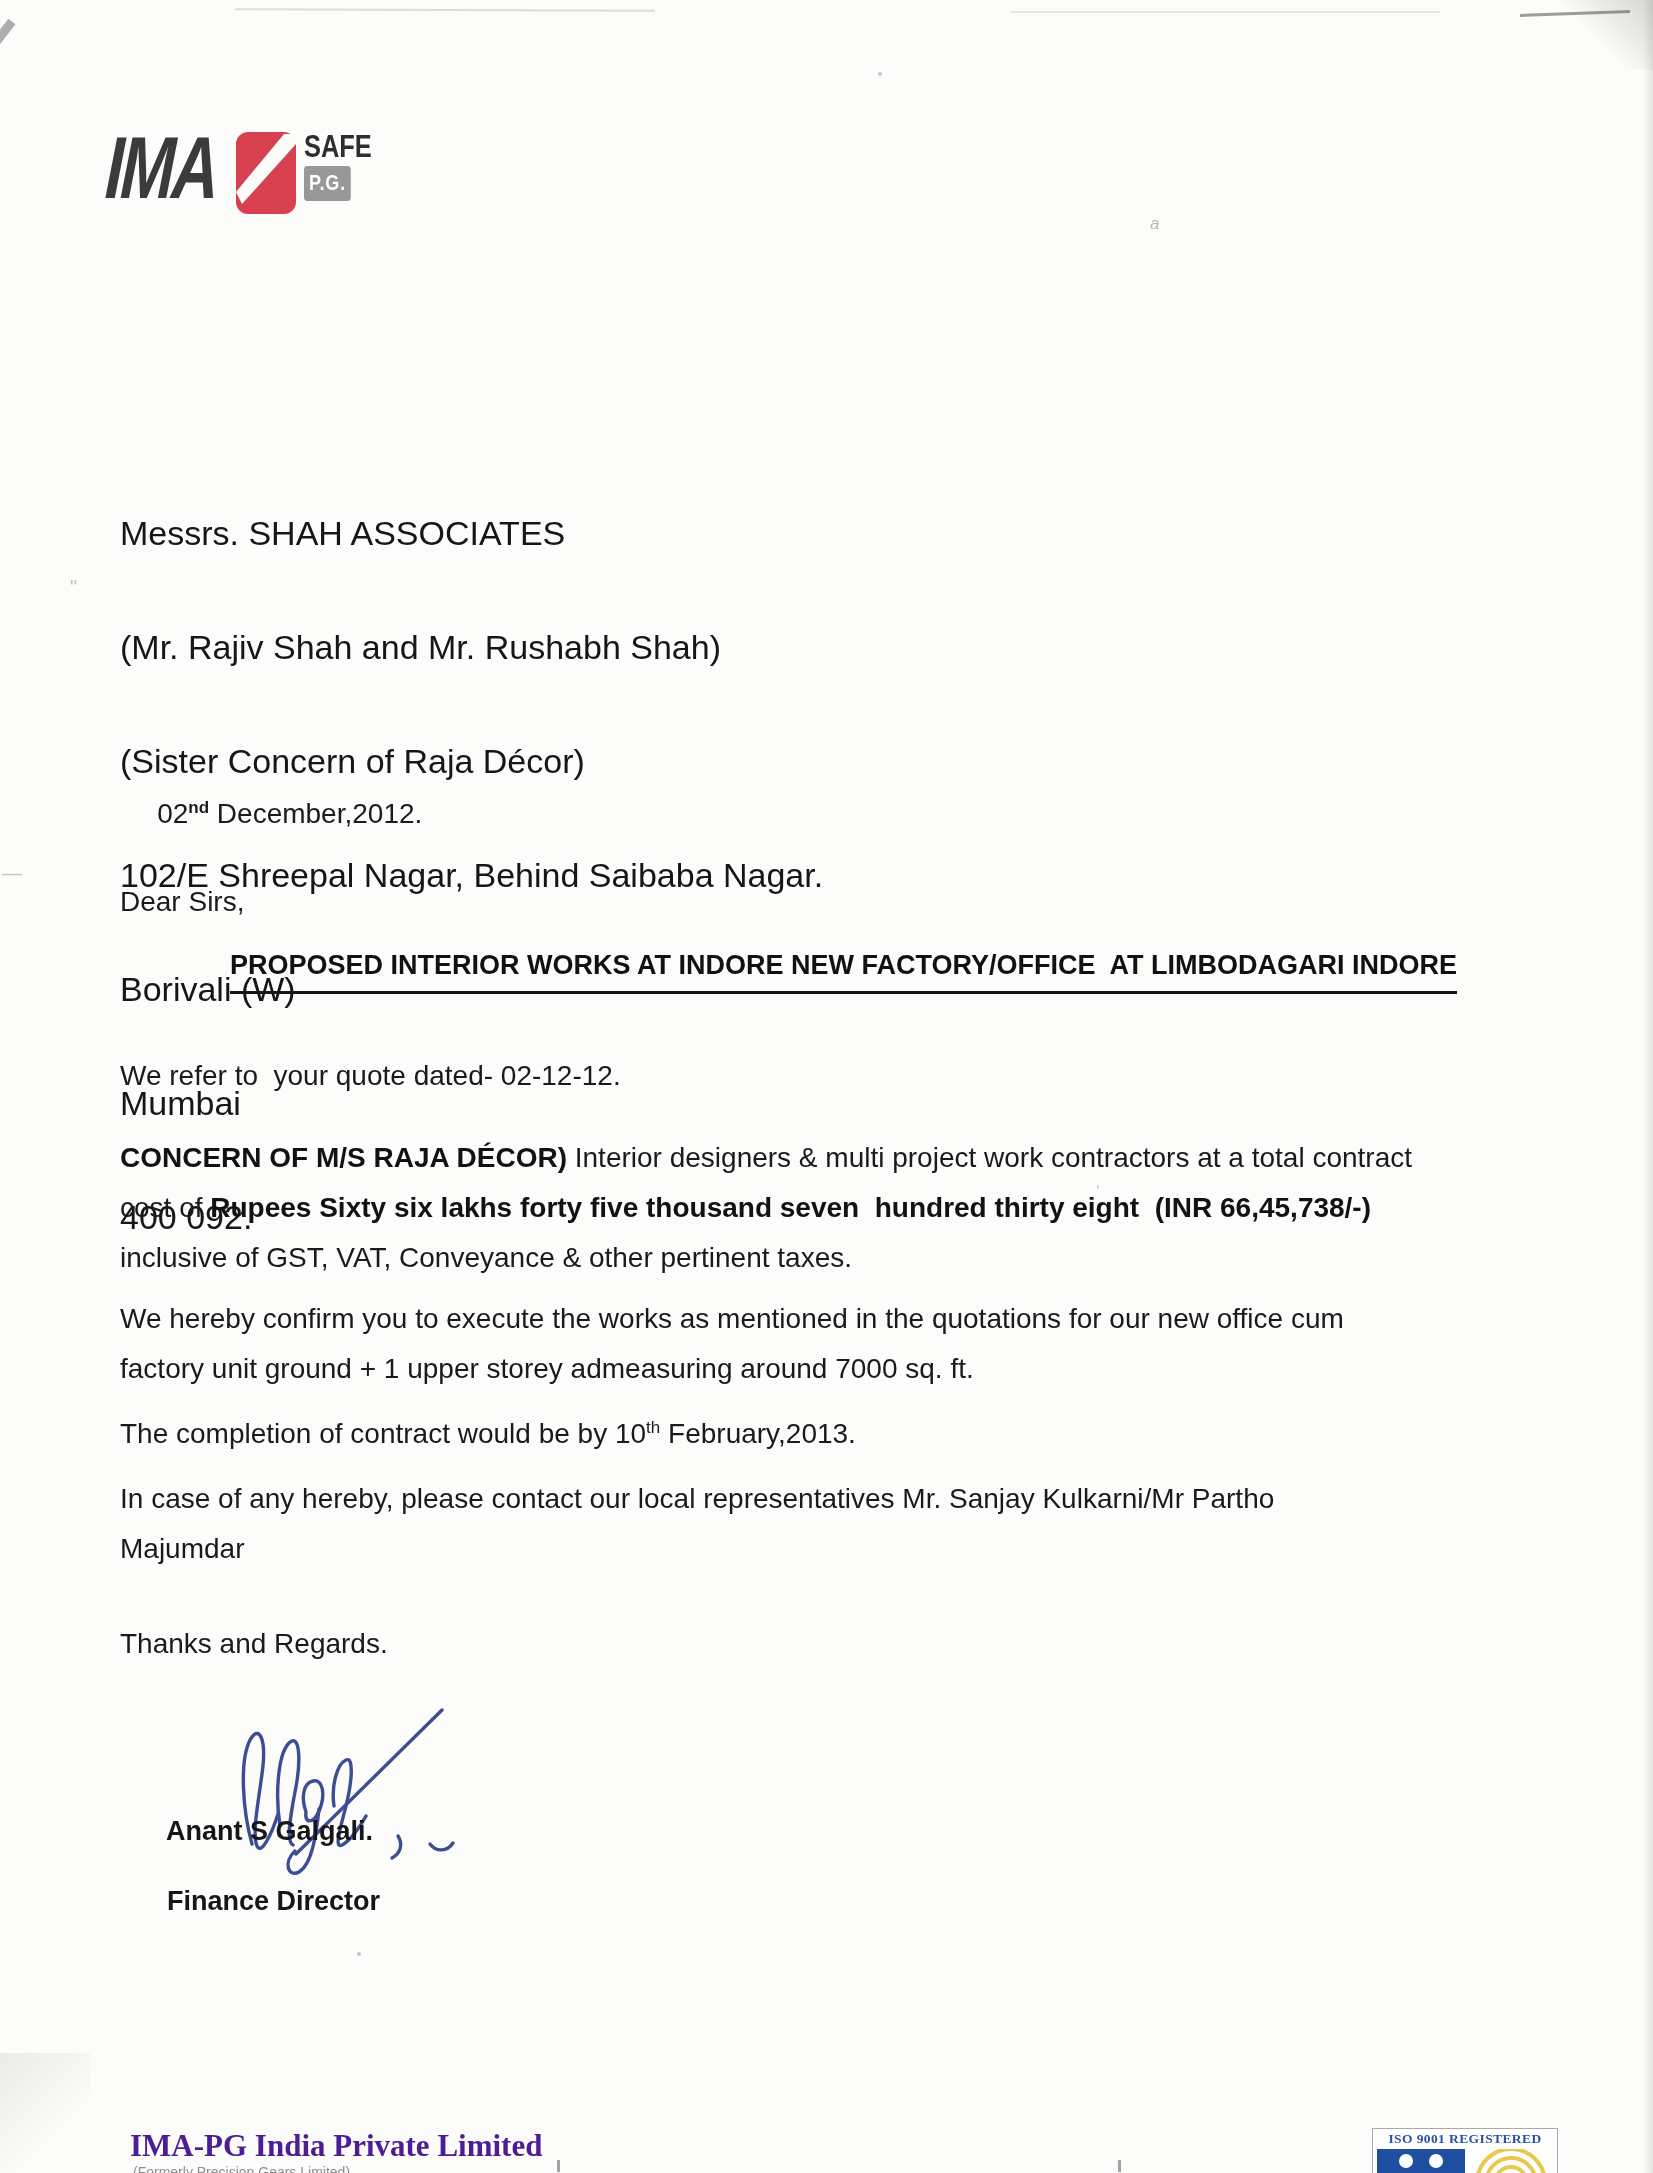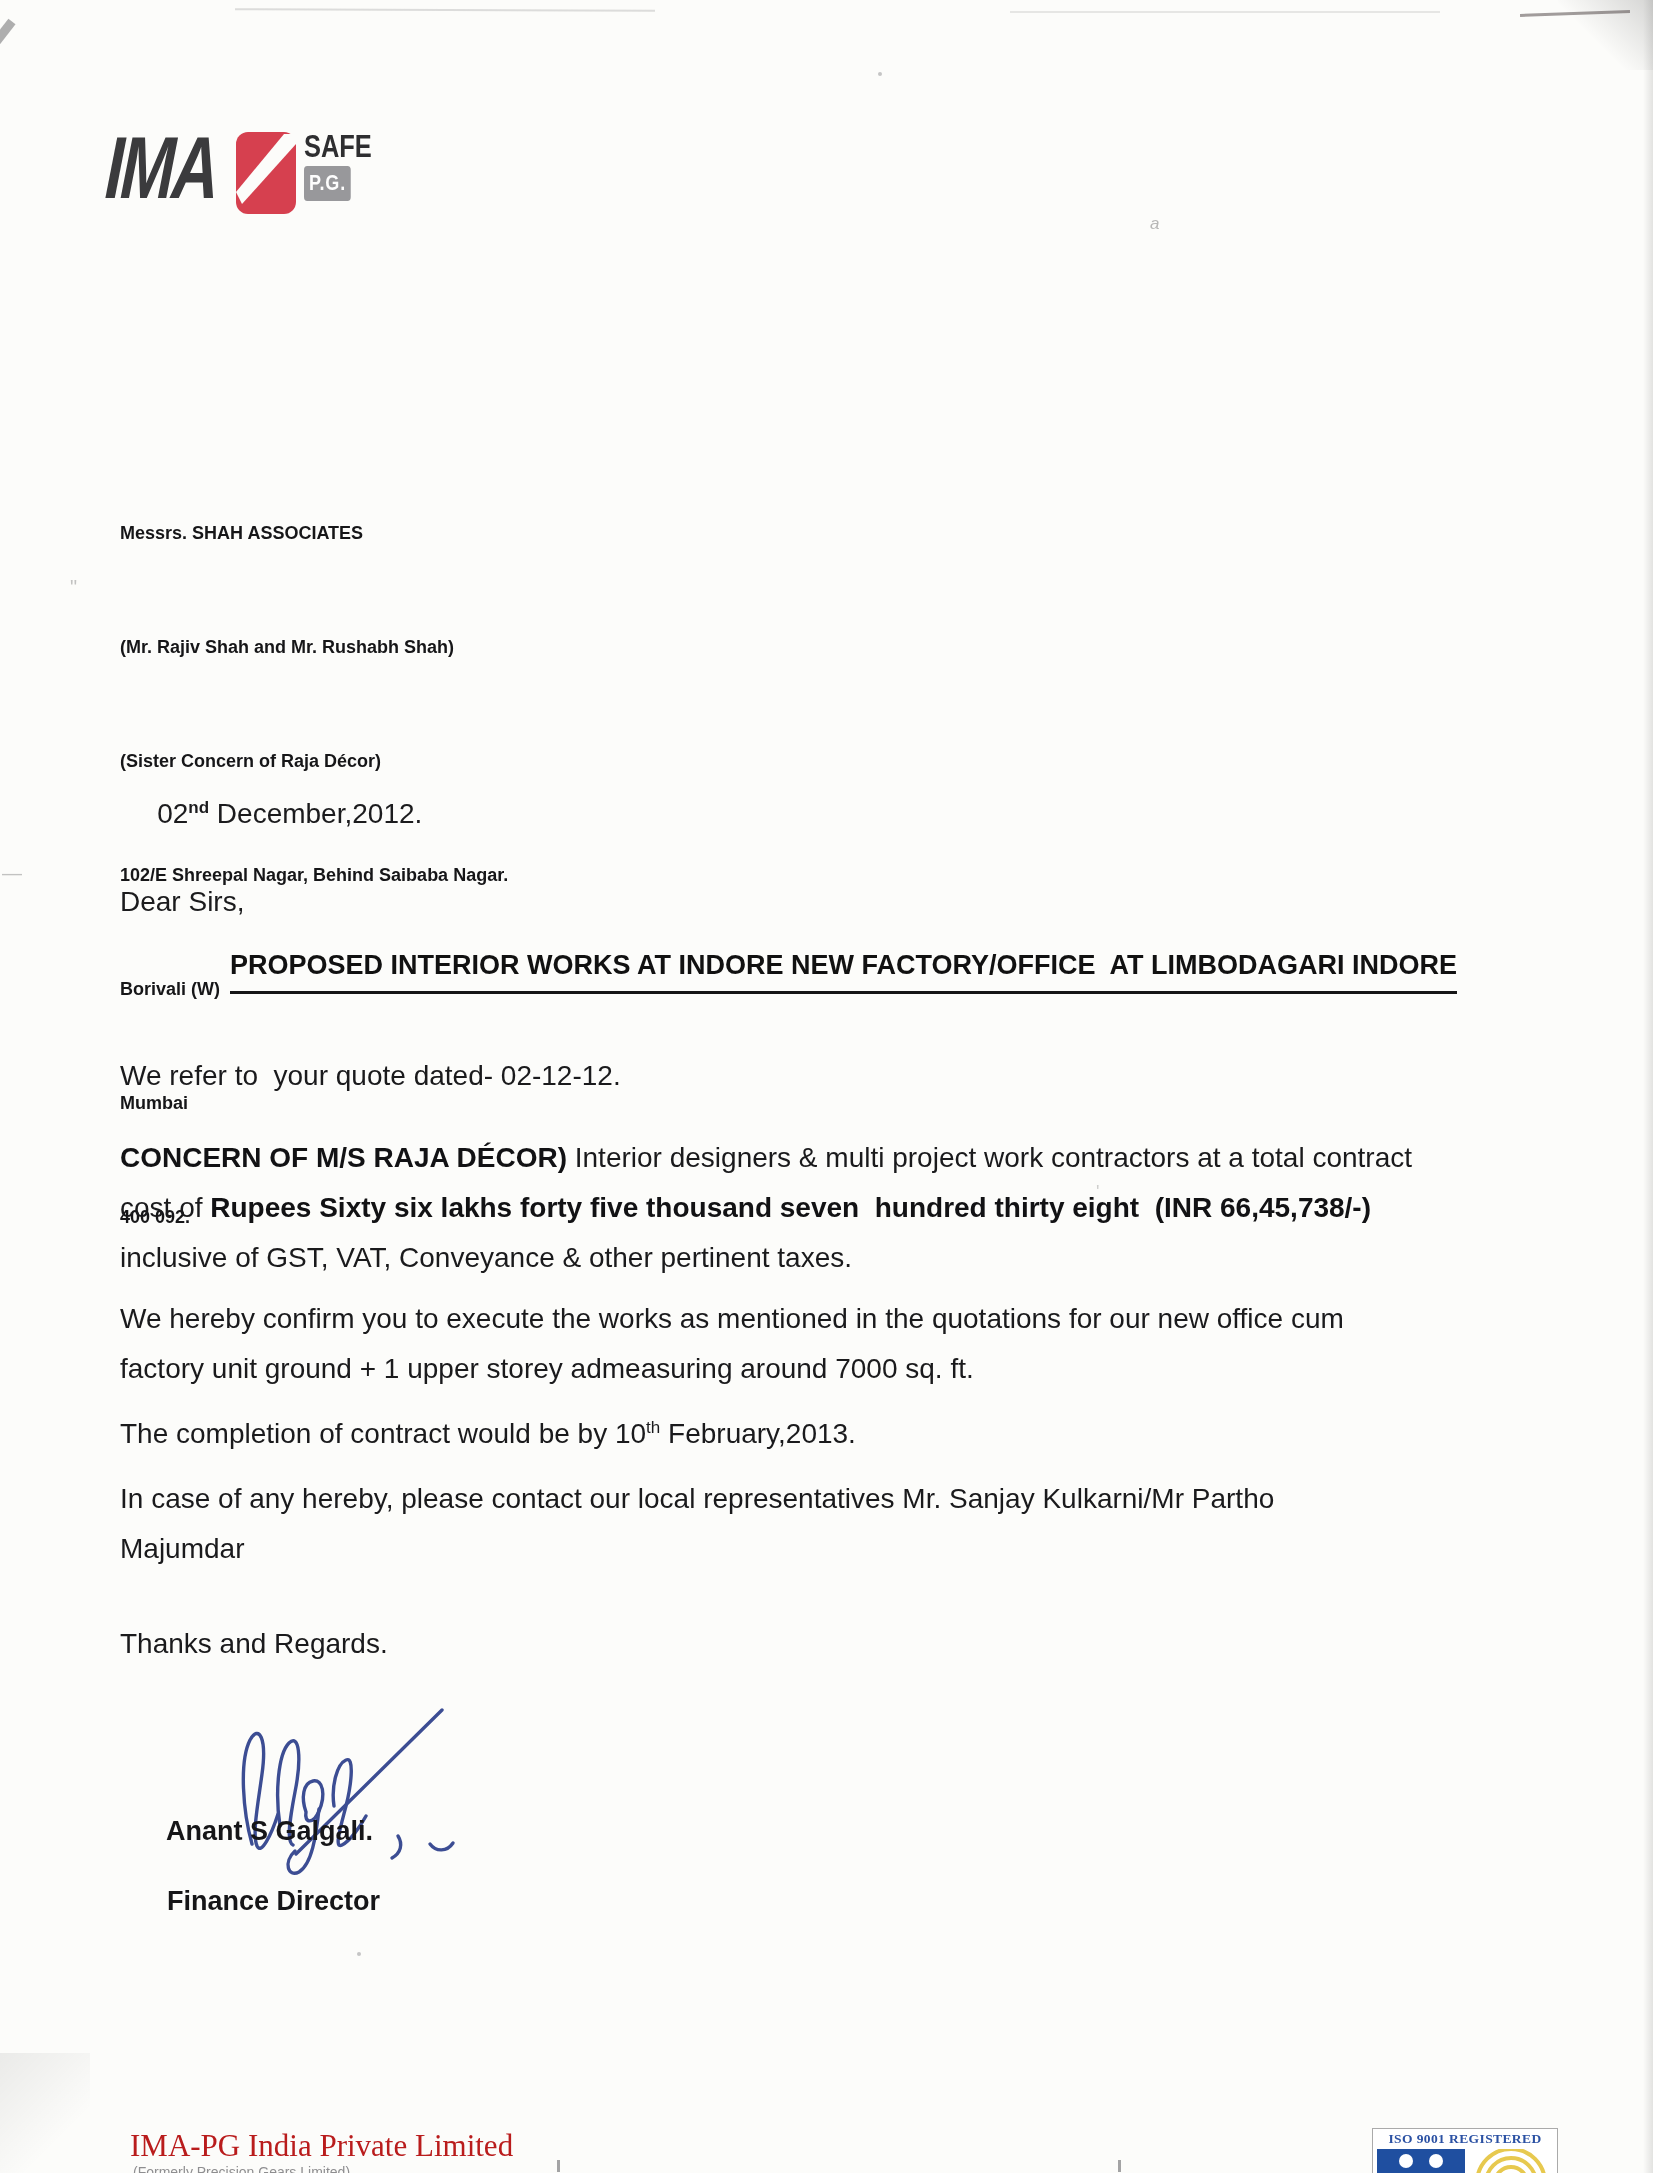--- a/index.html
+++ b/index.html
@@ -32,41 +32,41 @@
   .logo-pg{
     margin-top:4px;
     display:inline-block;
     background:#98989b;color:#fdfdfd;
     font-size:22px;font-weight:bold;
     padding:2px 6px 3px 6px;border-radius:4px;
     letter-spacing:1px;
   }
   
   .abs{position:absolute;white-space:pre-wrap;}
-  .addr{left:120px;top:438px;font-size:18px;font-weight:bold;line-height:38px;color:#161618;}
+  .addr{left:120px;top:438px;font-size:34px;font-weight:normal;line-height:38px;color:#161618;}
   .dateline{left:126px;top:766px;font-size:28px;}
   .dateline sup{font-size:17px;font-weight:bold;}
   .salutation{left:120px;top:886px;font-size:28px;}
   .subject{
     left:230px;top:950px;
     font-size:27px;font-weight:bold;color:#111;
     border-bottom:3px solid #161616;
     padding-bottom:10px;
   }
   .body-line{left:120px;font-size:28px;color:#1a1a1c;}
   .body-line b{font-weight:bold;color:#121214;}
   .body-line sup{font-size:17px;}
   .sig-name{left:166px;top:1816px;font-size:27px;font-weight:bold;color:#161618;}
   .sig-title{left:167px;top:1886px;font-size:27px;font-weight:bold;color:#161618;}
   .signature-svg{position:absolute;left:200px;top:1694px;opacity:.92;}
   
   .footer-company{
     left:130px;top:2128px;
     font-family:"Liberation Serif",serif;
-    font-size:31px;font-weight:normal;color:#b91c1c;
+    font-size:31px;font-weight:bold;color:#4c1d95;
     letter-spacing:0;
   }
   .footer-sub{
     left:133px;top:2164px;
     font-size:14px;color:#8e8e90;
     filter:blur(.3px);
   }
   .badge{
     position:absolute;left:1372px;top:2128px;width:186px;height:70px;
     background:#fff;border:1px solid #aaa;box-sizing:border-box;

